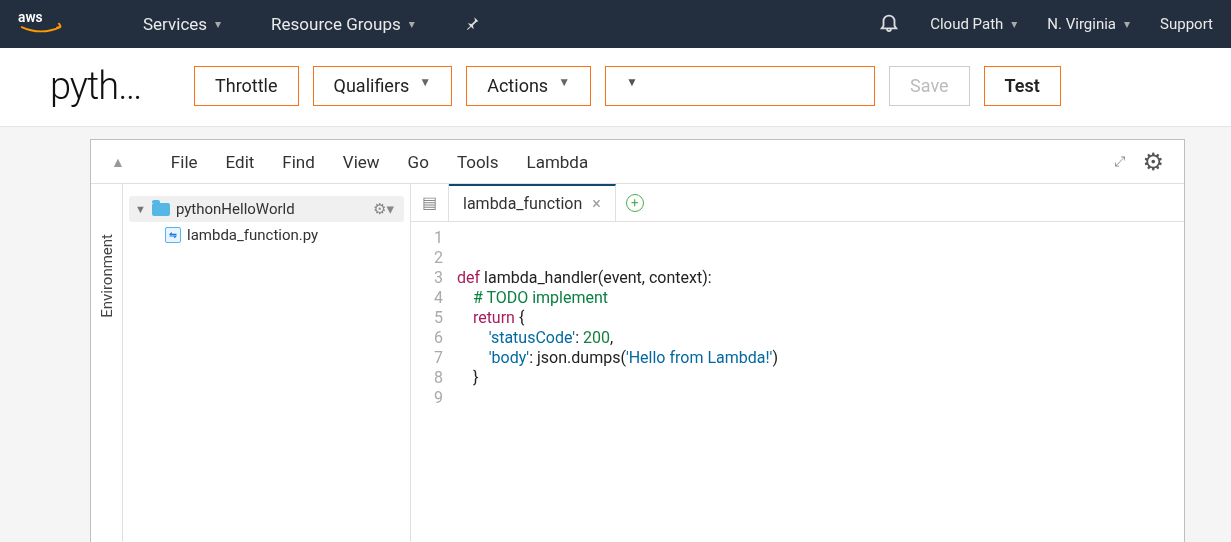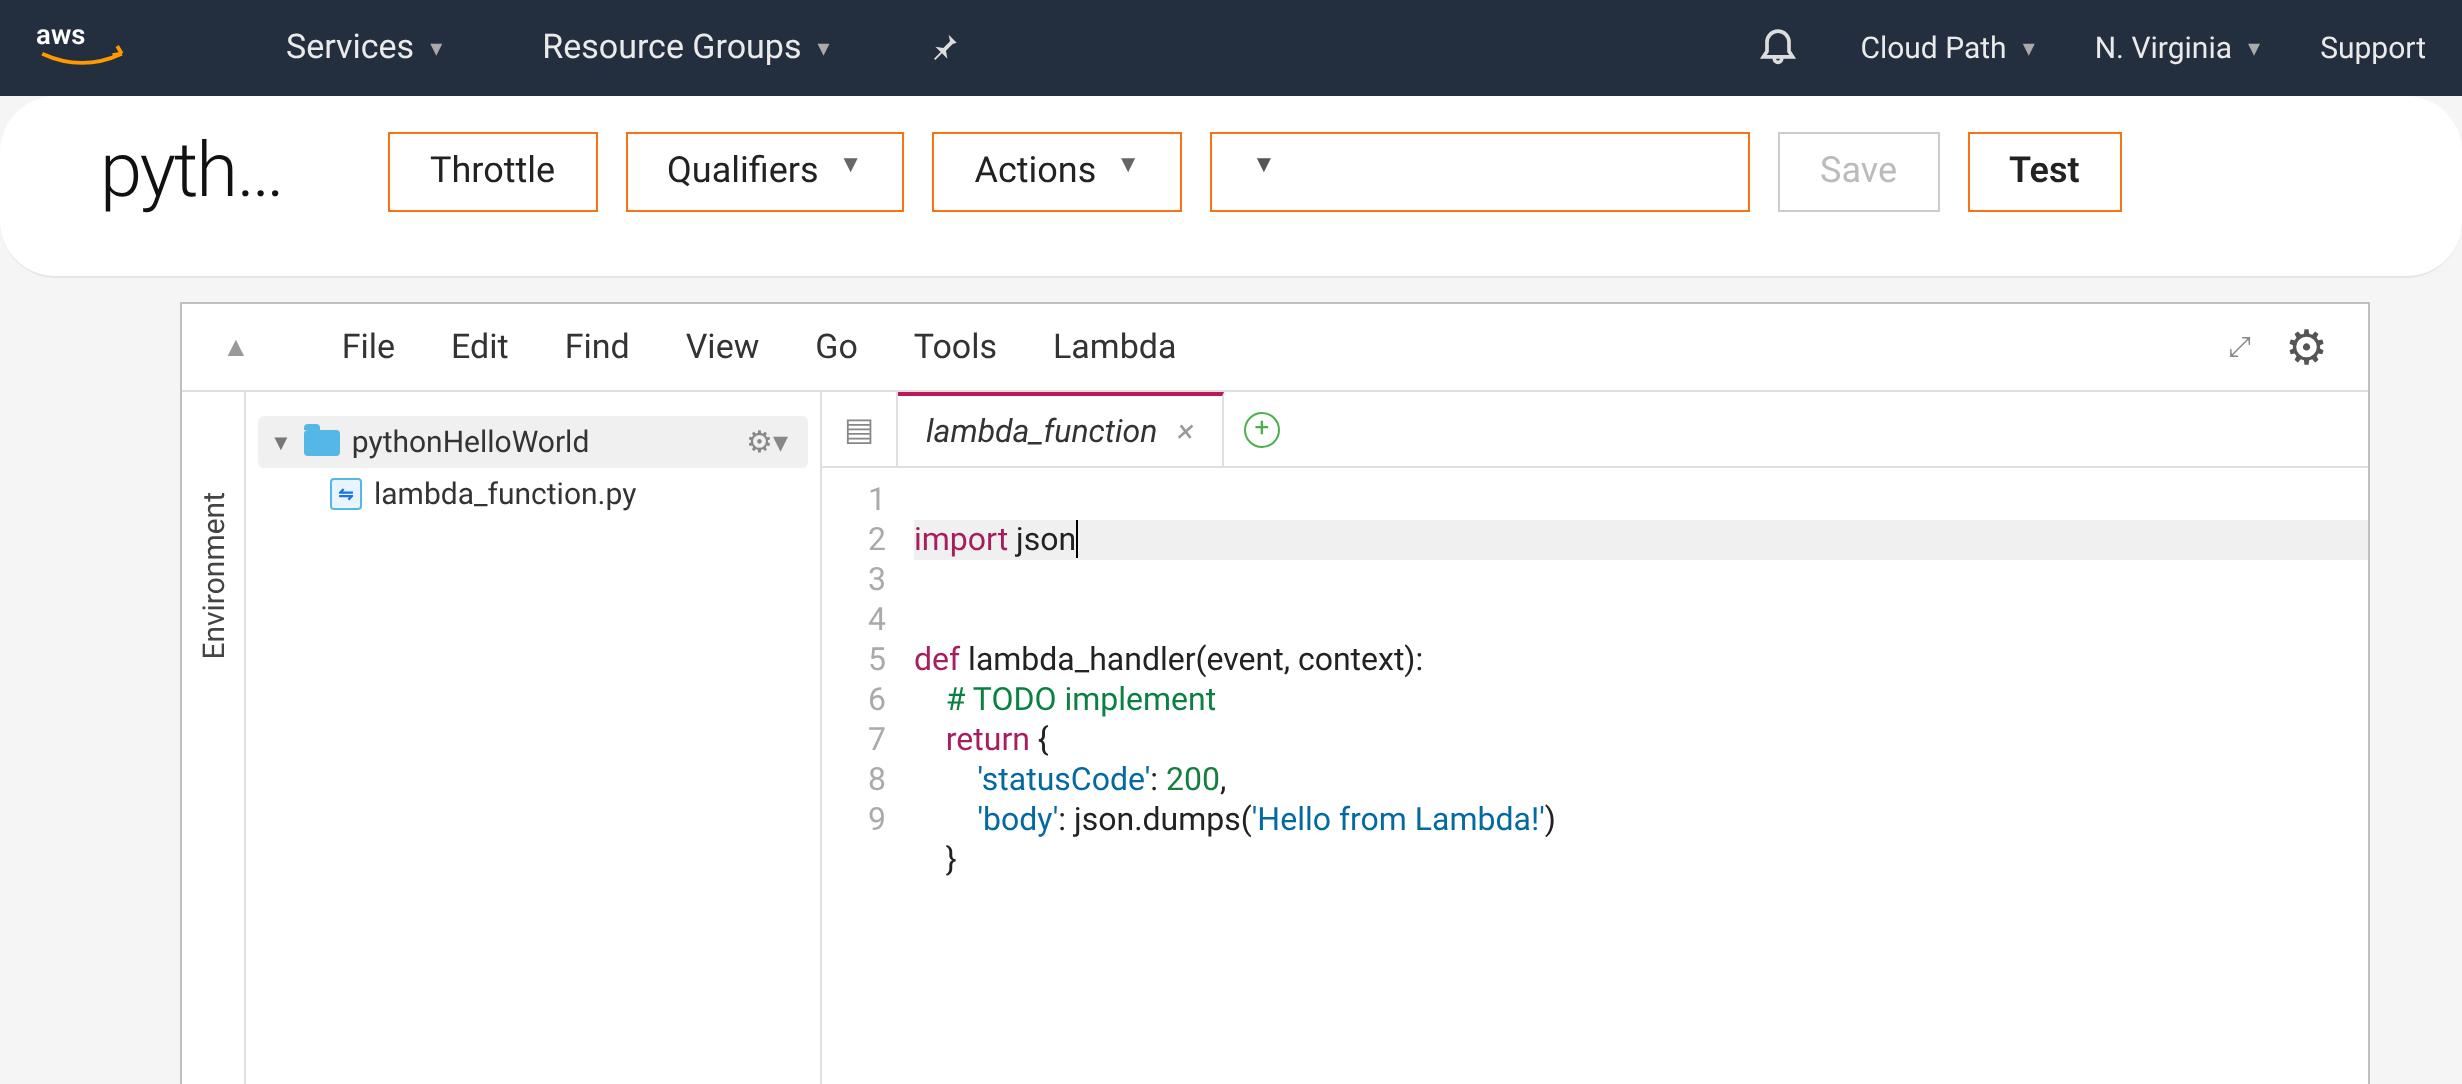--- a/index.html
+++ b/index.html
@@ -9,21 +9,21 @@
   .nav { background:#232f3e; height:48px; display:flex; align-items:center; color:#fff; padding:0 18px; }
   .logo { width:55px; height:28px; display:flex; flex-direction:column; align-items:flex-start; margin-right:70px; }
   .logo svg { display:block; }
   .nav-item { font-size:17px; display:flex; align-items:center; gap:8px; margin-right:50px; cursor:pointer; color:#eaeaea; }
   .nav-item.small { font-size:15px; margin-right:30px; }
   .spacer { flex:1; }
   .bell { margin-right:30px; }
   .chev { font-size:12px; color:#aaa; }
 
   
-  .actionbar { display:flex; align-items:center; gap:14px; padding:16px 42px 30px 50px; background:#fff; border-bottom:1px solid #e5e5e5;border-radius:28px; }
+  .actionbar { display:flex; align-items:center; gap:14px; padding:16px 42px 18px 50px; background:#fff; border-bottom:1px solid #e5e5e5; }
   .fn-title { font-size:38px; font-weight:300; color:#111; letter-spacing:-1px; margin-right:0px; width:130px; overflow:hidden; white-space:nowrap; }
   .btn { border:1px solid #f97316; background:#fff; padding:8px 20px; font-size:18px; color:#222; display:flex; align-items:flex-start; gap:10px; cursor:pointer; height:40px; }
   .btn.select { color:#888; font-style:italic; width:270px; justify-content:space-between; }
   .btn.disabled { color:#bbb; border-color:#ccc; }
   .tri { font-size:12px; color:#666; }
 
   
   .ide-wrap { margin:12px 46px 0 90px; border:1px solid #bfbfbf; background:#fff; height:410px; display:flex; flex-direction:column; }
   .ide-menu { height:44px; display:flex; align-items:center; gap:28px; padding:0 20px; border-bottom:1px solid #e0e0e0; color:#333; font-size:17px; }
   .ide-menu .mi { cursor:pointer; }
@@ -42,21 +42,21 @@
   .tree-row .fld { width:18px; height:13px; background:#55b7e6; border-radius:2px; position:relative; }
   .tree-row .fld::before{content:"";position:absolute;top:-3px;left:0;width:8px;height:3px;background:#55b7e6;border-radius:2px 2px 0 0;}
   .tree-row .cog { margin-left:auto; color:#888; font-size:15px; }
   .tree-row.file { padding-left:36px; }
   .tree-row .py { width:16px; height:16px; background:#e8f4ff; border:1px solid #55b7e6; border-radius:2px; font-size:9px; color:#1a73e8; display:flex; align-items:center; justify-content:center; font-weight:bold; }
 
   .editor { flex:1; display:flex; flex-direction:column; font-family:Menlo,Consolas,monospace; }
   .tabbar { height:38px; border-bottom:1px solid #e0e0e0; display:flex; align-items:stretch; }
   .tab-ctrl { width:38px; display:flex; align-items:center; justify-content:center; border-right:1px solid #e0e0e0; color:#888; font-size:16px; }
   .tab { display:flex; align-items:center; padding:0 14px; gap:10px; border-right:1px solid #e0e0e0; font-size:16px; font-family:-apple-system,sans-serif; color:#333; background:#f8f8f8; border-top:2px solid #fff; }
-  .tab.active{ background:#fff; border-top:2px solid #be185d;font-style:italic; }
+  .tab.active{ background:#fff; border-top:2px solid #0c4a6e; }
   .tab .x { color:#999; font-size:16px; }
   .tab-add { width:38px; display:flex; align-items:center; justify-content:center; }
   .tab-add .plus { width:18px; height:18px; border:1.5px solid #4caf50; border-radius:50%; color:#4caf50; font-size:13px; display:flex; align-items:center; justify-content:center; line-height:1; }
 
   .code { flex:1; display:flex; font-size:16px; line-height:20px; overflow:auto; }
   .gutter { width:40px; text-align:right; color:#aaa; padding:6px 8px 0 0; background:#fff; user-select:none; }
   .gutter div{ height:20px; }
   .src { flex:1; padding:6px 0 0 6px; white-space:pre; color:#222; }
   .src .ln{ height:20px; }
   .src .hl { background:#f0f0f0; display:block; }
@@ -180,21 +180,20 @@
             <div>2</div>
             <div>3</div>
             <div>4</div>
             <div>5</div>
             <div>6</div>
             <div>7</div>
             <div>8</div>
             <div>9</div>
         </div>
         <div class="src">
-<span class="ln hl"><span class="kw">import</span><span> json</span><span class="cursor"></span></span>
 <span class="ln"> </span>
 <span class="ln"><span class="kw">def</span><span> lambda_handler(event, context):</span></span>
 <span class="ln"><span class="cm">    # TODO implement</span></span>
 <span class="ln"><span class="kw">    return</span><span> {</span></span>
 <span class="ln"><span class="str">        'statusCode'</span><span>: </span><span class="num">200</span><span>,</span></span>
 <span class="ln"><span class="str">        'body'</span><span>: json.dumps(</span><span class="str">'Hello from Lambda!'</span><span>)</span></span>
 <span class="ln"><span>    }</span></span>
 <span class="ln"> </span>
         </div>
       </div>

